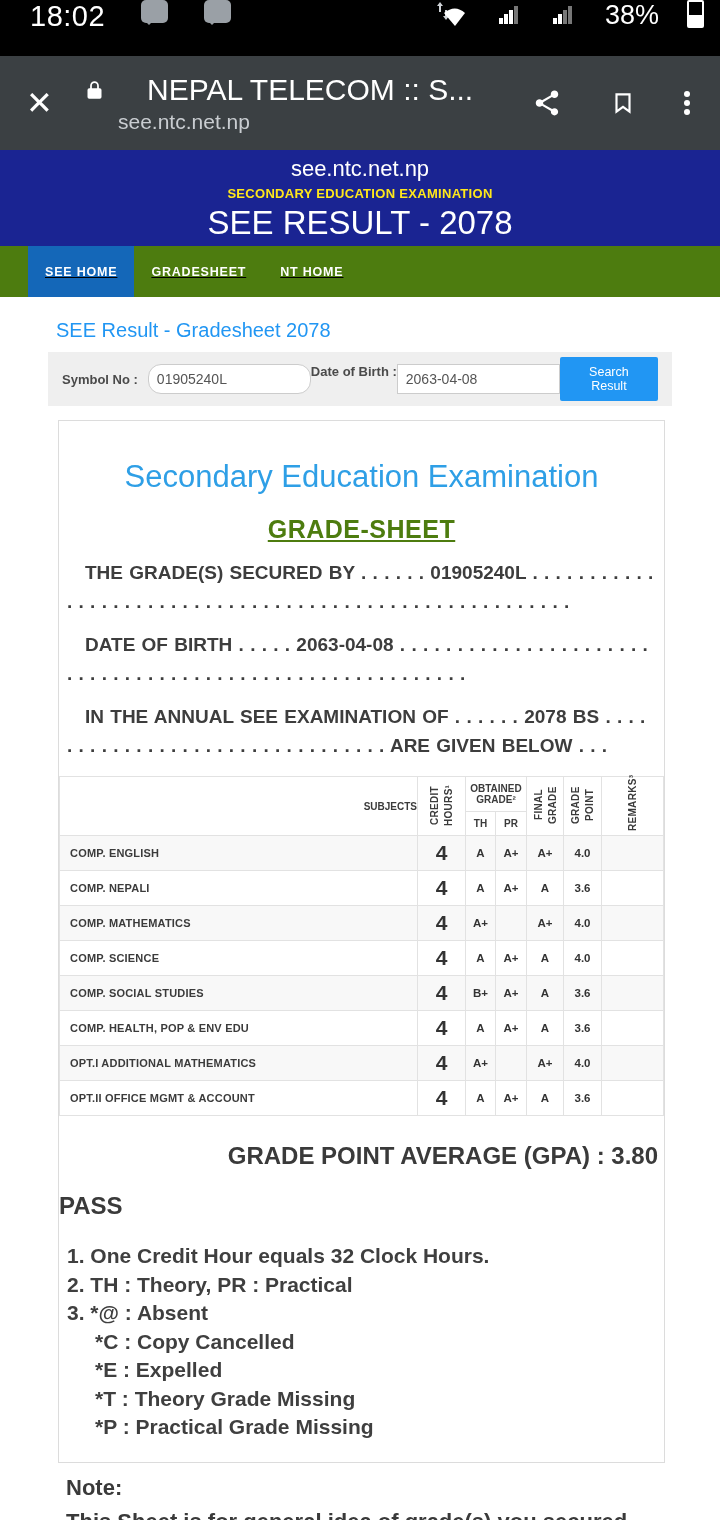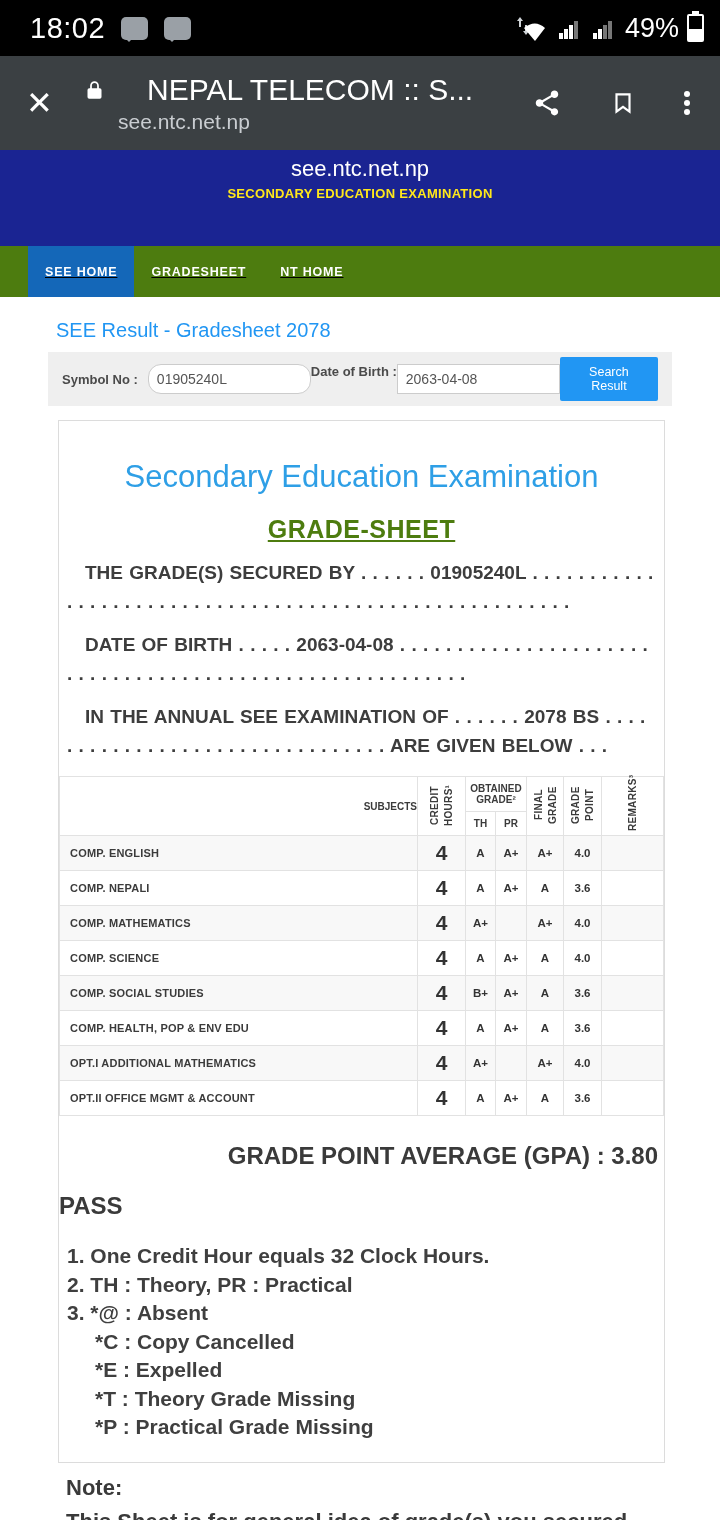--- a/index.html
+++ b/index.html
@@ -1,21 +1,21 @@
 <!DOCTYPE html>
 <html><head>
 <meta charset="utf-8">
 <style>
   * { margin:0; padding:0; box-sizing:border-box; }
   html,body { width:720px; height:1520px; overflow:hidden; background:#fff;
               font-family:"Liberation Sans", sans-serif; }
 
   
-  .status-bar { height:56px; background:#000; color:#fff; display:flex; align-items:center;
-                padding:0 16px 0 30px; }
+  .status-bar { height:56px; background:#000; color:#fff; display:flex; align-items:flex-start;
+                padding:0 16px 0 30px;gap:20px; }
   .sb-time { font-size:29px; letter-spacing:.5px; }
   .sb-msg { width:27px; height:23px; background:#9aa0a6; border-radius:5px; position:relative; margin-left:16px; }
   .sb-msg:after { content:''; position:absolute; bottom:-6px; left:4px;
                   border:4px solid transparent; border-top-color:#9aa0a6; }
   .sb-spacer { flex:1; }
   .sb-ico { margin-left:10px; display:flex; align-items:flex-end; }
   .sb-pct { font-size:27px; margin-left:10px; }
   .sb-batt { width:17px; height:28px; border:2px solid #fff; border-radius:2px; position:relative; margin-left:8px; }
   .sb-batt:before { content:''; position:absolute; top:-5px; left:3px; width:7px; height:3px; background:#fff; }
   .sb-batt-fill { position:absolute; bottom:0; left:0; right:0; height:46%; background:#fff; }
@@ -121,21 +121,21 @@
     </svg>
   </span>
   <span class="sb-ico">
     <svg width="24" height="26" viewBox="0 0 24 26">
       <rect x="2" y="18" width="4" height="6" fill="#fff"></rect>
       <rect x="7" y="14" width="4" height="10" fill="#fff"></rect>
       <rect x="12" y="10" width="4" height="14" fill="#777"></rect>
       <rect x="17" y="6" width="4" height="18" fill="#777"></rect>
     </svg>
   </span>
-  <span class="sb-pct">49%</span>
+  <span class="sb-pct">38%</span>
   <span class="sb-batt">
       <span class="sb-batt-fill"></span>
     </span>
 </div>
 
 <div class="browser-bar">
   <div class="bb-close">✕</div>
   <div class="bb-titles">
     <div class="bb-title-row">
       <span class="bb-lock">
@@ -162,20 +162,21 @@
         <span></span>
         <span></span>
         <span></span>
       </div>
   </div>
 </div>
 
 <div class="site-header">
   <div class="sh-domain">see.ntc.net.np</div>
   <div class="sh-tagline">SECONDARY EDUCATION EXAMINATION</div>
+  <div class="sh-title">SEE RESULT - 2078</div>
 </div>
 
 <div class="nav-bar">
   <div class="nav-tab active">SEE HOME</div>
   <div class="nav-tab">GRADESHEET</div>
   <div class="nav-tab">NT HOME</div>
 </div>
 
 <div class="content">
 

